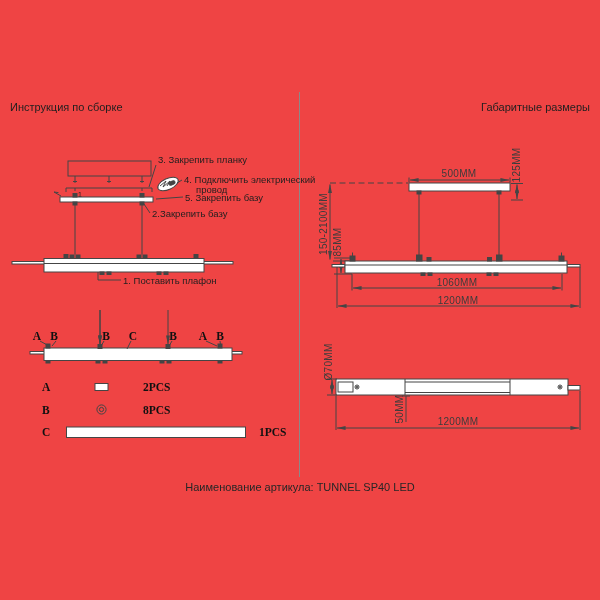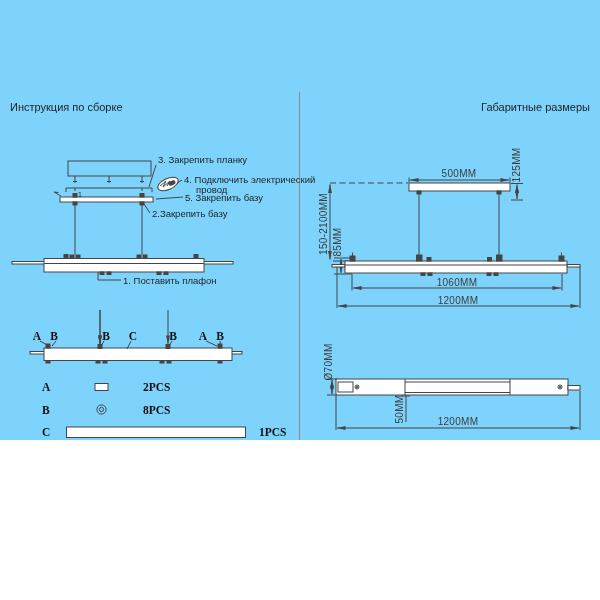--- a/index.html
+++ b/index.html
@@ -1,16 +1,16 @@
 <!DOCTYPE html>
 <html><head>
 <meta charset="utf-8">
 <style>
   html,body{margin:0;padding:0;background:#fff;}
-  #page{position:relative;width:600px;height:440px;background:#7dd3fc;overflow:hidden;
+  #page{position:relative;width:600px;height:600px;background:#ef4444;overflow:hidden;
         font-family:"Liberation Sans",sans-serif;color:#1f1f1f;}
   .title{position:absolute;font-size:11px;color:#1f1f1f;white-space:nowrap;}
   #title-left{left:10px;top:101px;}
   #title-right{right:10px;top:101px;text-align:center;}
   #caption{position:absolute;left:0;right:0;top:481px;text-align:center;font-size:11px;color:#262626;}
   #divider{position:absolute;left:299px;top:92px;width:1px;height:385px;background:#8a8a8a;}
   svg{position:absolute;left:0;top:0;}
   svg .ln{stroke:#454545;stroke-width:1;fill:none;}
   svg .fw{stroke:#454545;stroke-width:1;fill:#ffffff;}
   svg .fd{stroke:#454545;stroke-width:1;fill:#454545;}
@@ -21,20 +21,21 @@
   svg .mark{font-size:7px;}
 </style>
 </head>
 <body>
 
 <div id="page">
 
   <div id="title-left" class="title">Инструкция по сборке</div>
   <div id="title-right" class="title">Габаритные размеры</div>
   <div id="divider"></div>
+  <div id="caption">Наименование артикула: TUNNEL SP40 LED</div>
 
   <svg width="600" height="600" viewBox="0 0 600 600">
     <defs>
       <pattern id="brick" width="8" height="7" patternUnits="userSpaceOnUse">
         <path d="M0 0 H8 M0 3.5 H8 M2 0 V3.5 M6 3.5 V7" stroke="#555" stroke-width="0.8" fill="none"></path>
       </pattern>
       <marker id="arr" viewBox="0 0 10 6" refX="9.5" refY="3" markerWidth="9" markerHeight="5.5" orient="auto-start-reverse">
         <path d="M0 0.8 L10 3 L0 5.2 Z" fill="#454545"></path>
       </marker>
     </defs>

